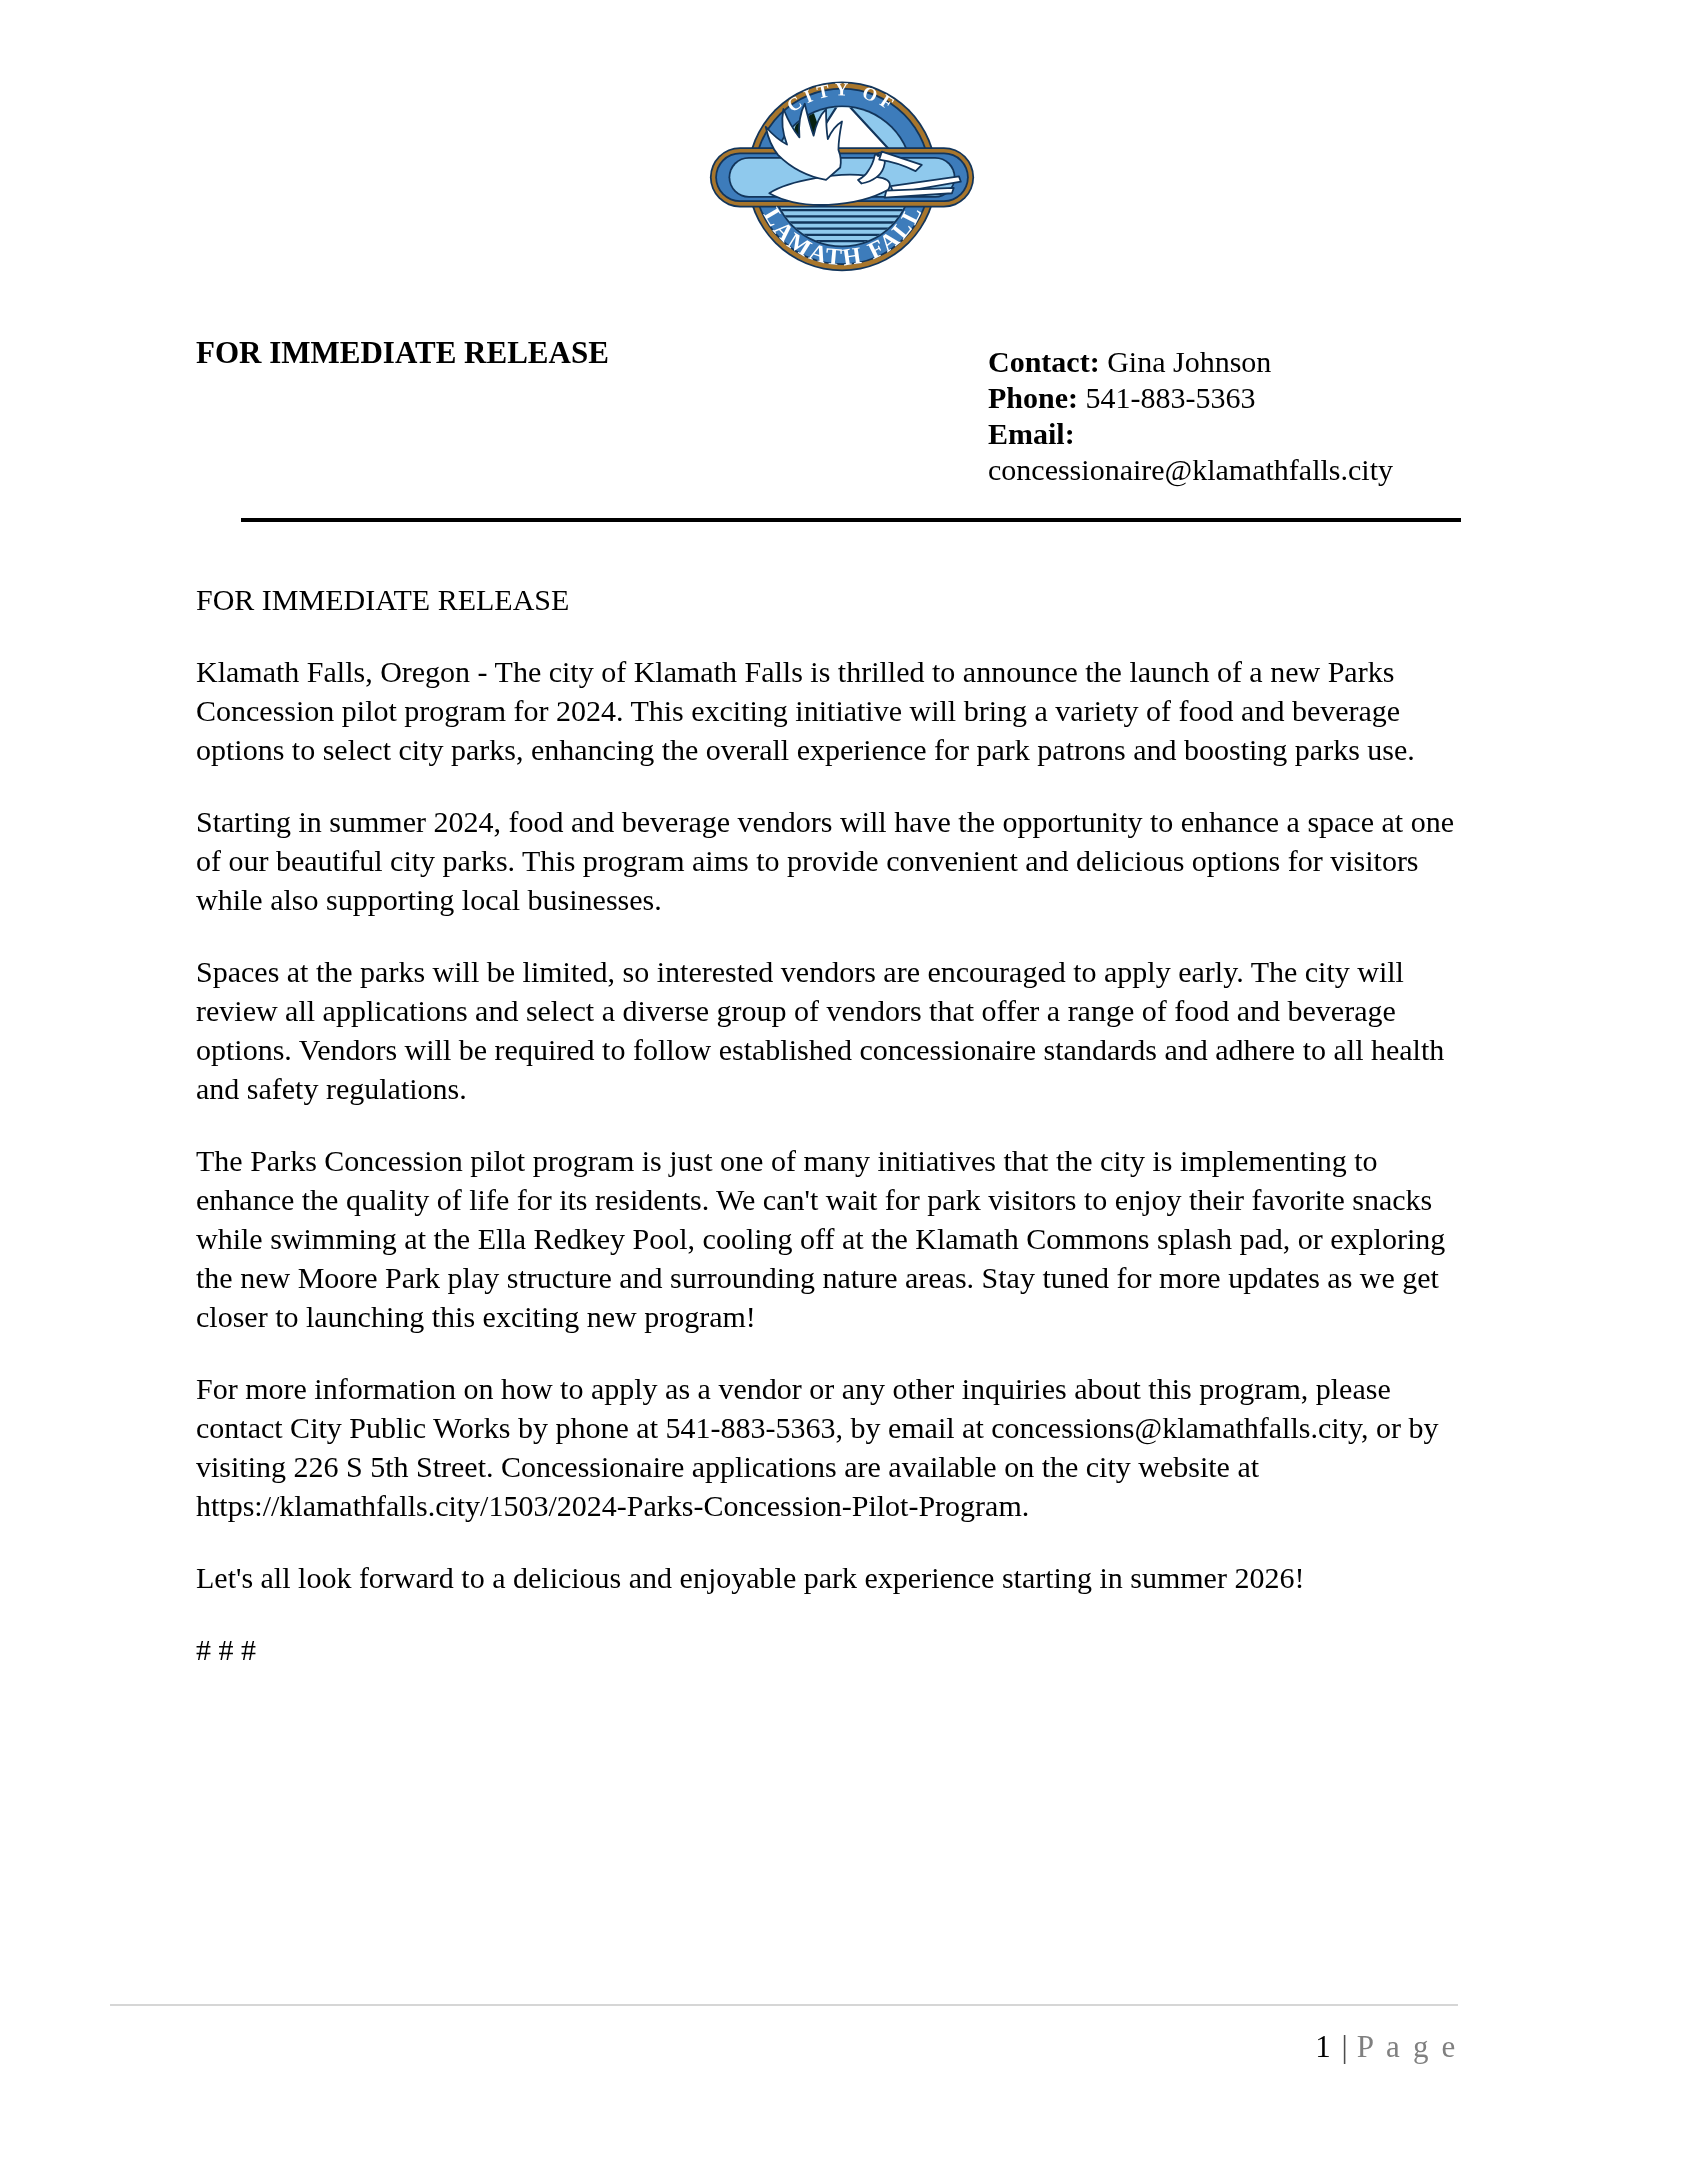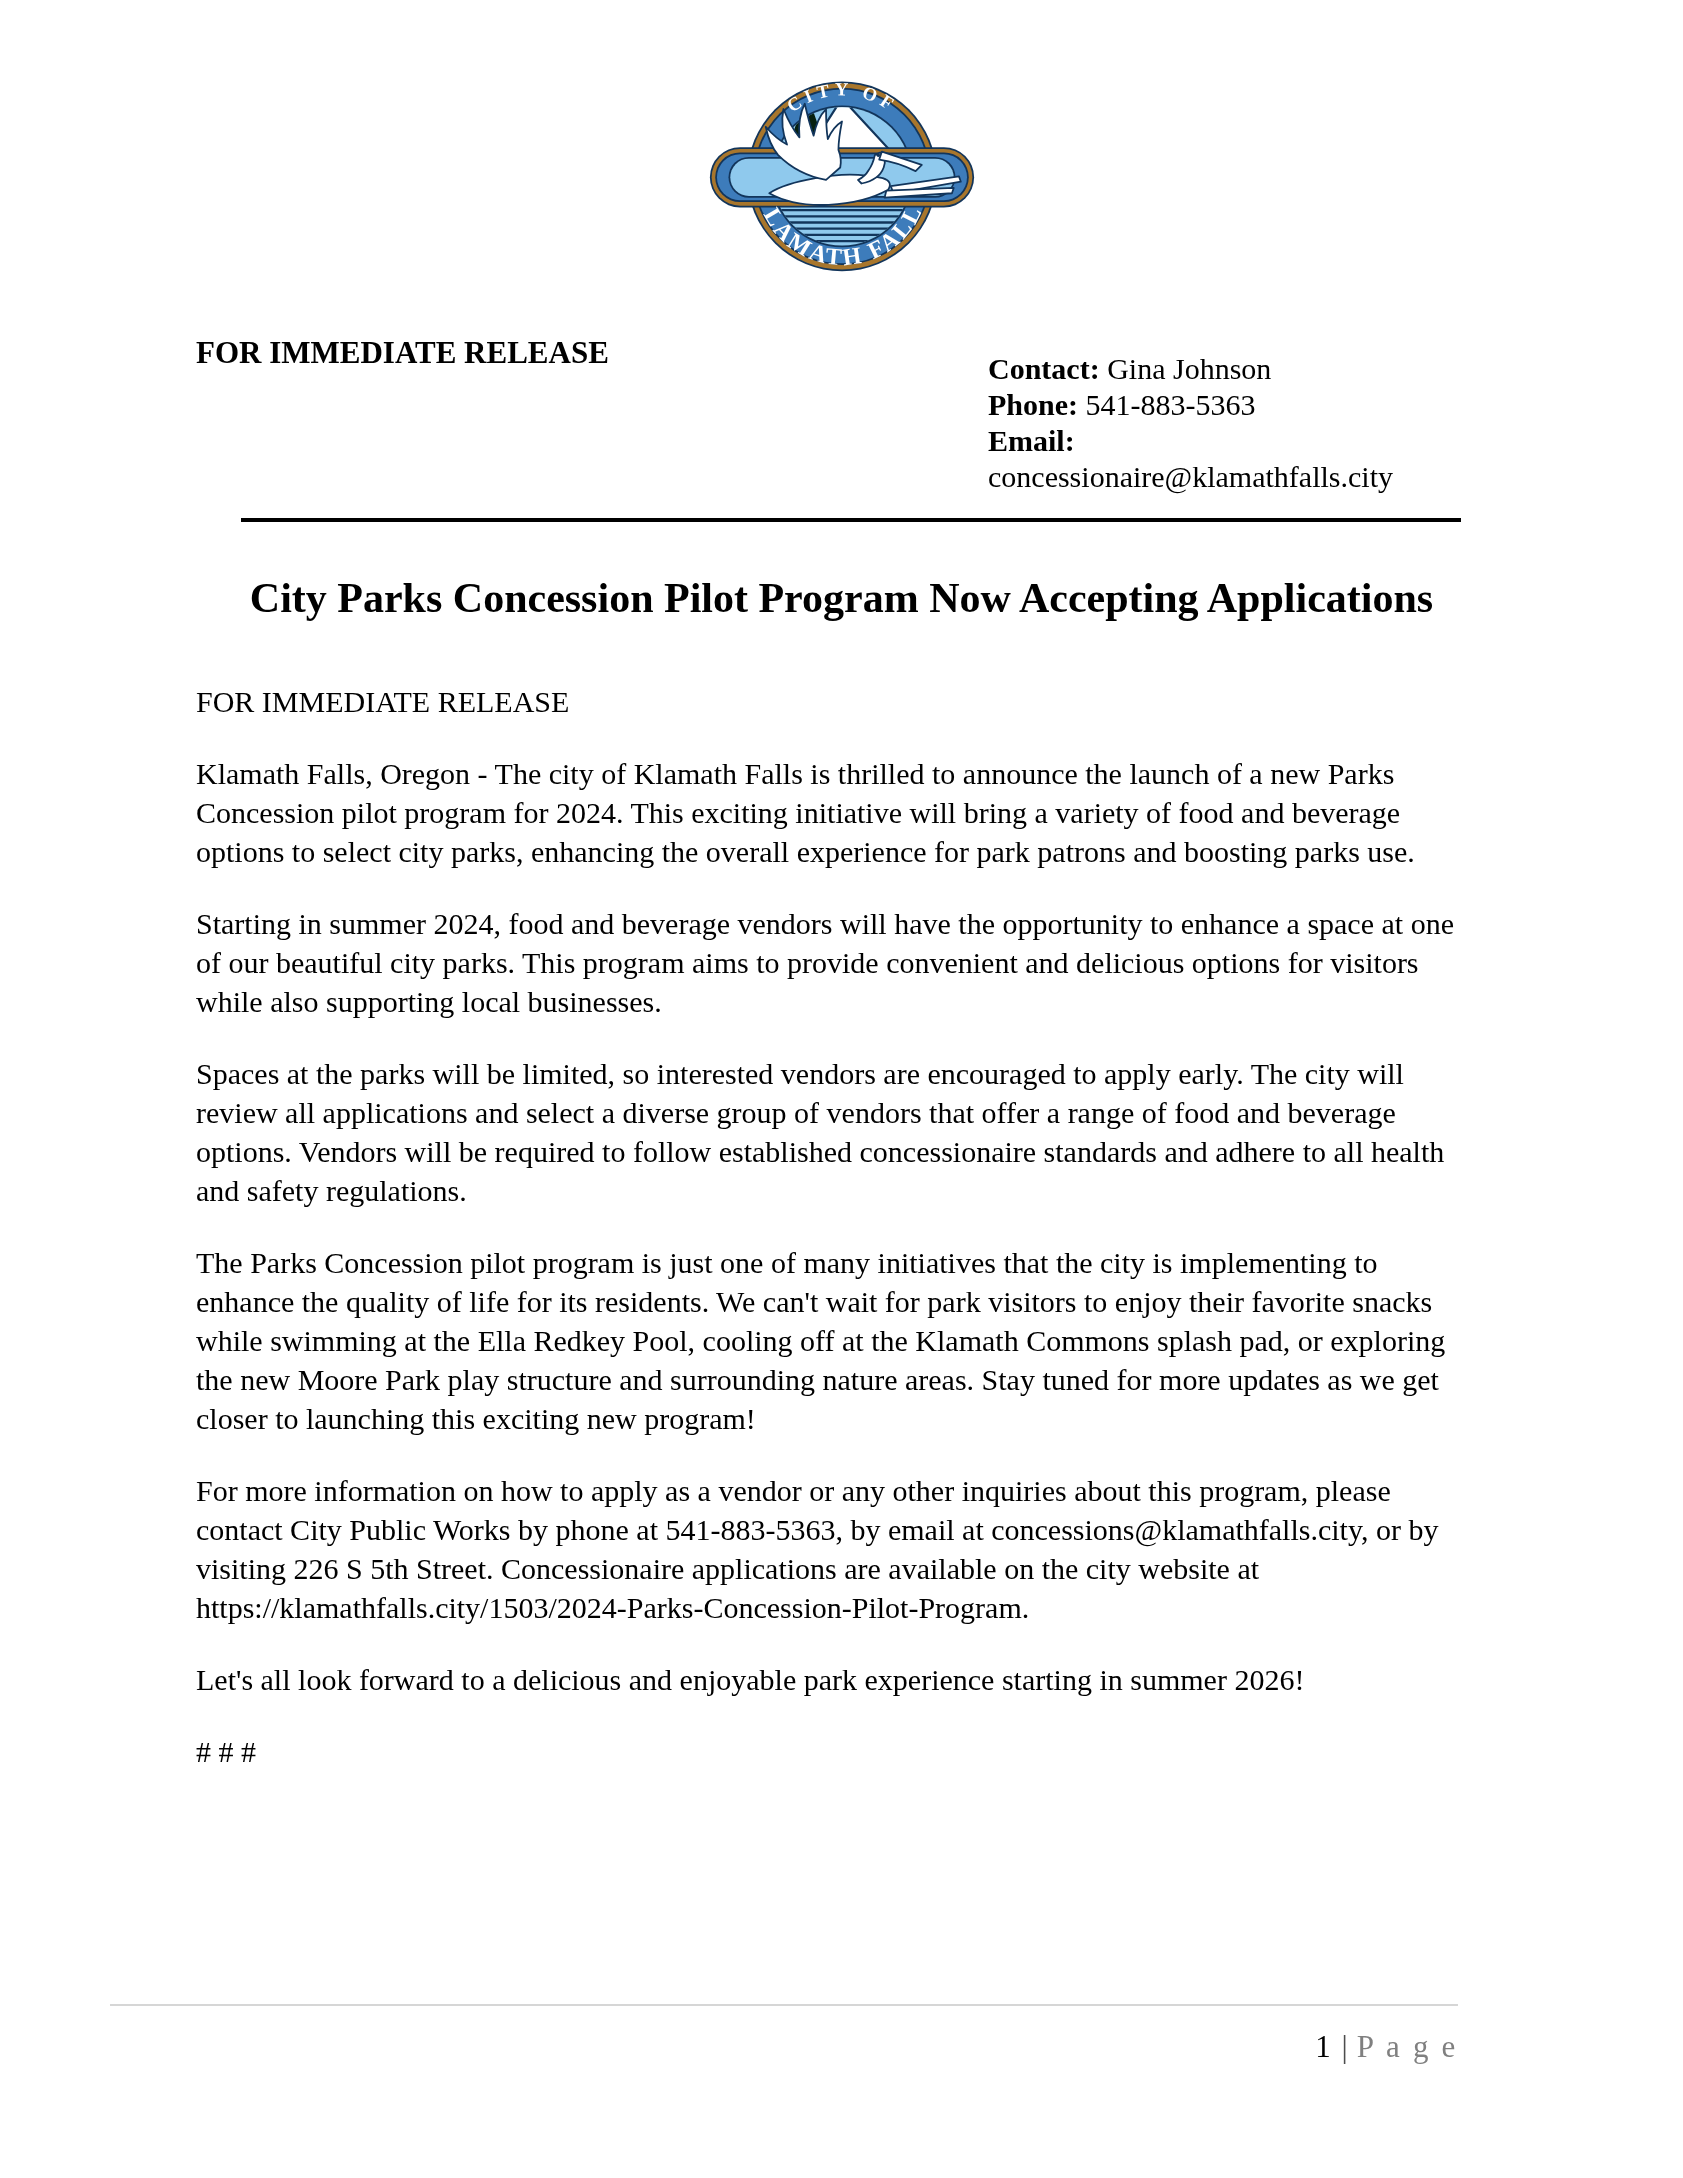--- a/index.html
+++ b/index.html
@@ -10,21 +10,21 @@
     background:#ffffff;
     font-family:"Liberation Serif", serif;
     color:#000000;
     overflow:hidden;
   }
   .logo-wrap { padding-top:68px; text-align:center; }
   .logo-wrap svg { display:inline-block; }
 
   .header-row { position:relative; margin:32px 218px 0 196px; height:158px; }
   .release-label { font-weight:bold; font-size:31px; line-height:36px; }
-  .contact-block { position:absolute; left:792px; top:16px; width:504px; font-size:30px; line-height:36px; }
+  .contact-block { position:absolute; left:792px; top:9px; width:504px; font-size:30px; line-height:36px; }
   .contact-block b { font-weight:bold; }
 
   .rule { margin:25px 222px 0 241px; height:3.6px; background:#000000; }
 
   .doc-title {
     margin:50px 234px 0 234px;
     text-align:center;
     font-size:42px;
     font-weight:bold;
     line-height:52px;
@@ -130,21 +130,20 @@
     <div class="contact-block">
       <div><b>Contact:</b><span> Gina Johnson</span></div>
       <div><b>Phone:</b><span> 541-883-5363</span></div>
       <div><b>Email:</b></div>
       <div>concessionaire@klamathfalls.city</div>
     </div>
   </div>
 
   <div class="rule"></div>
 
-  <h1 class="doc-title">City Parks Concession Pilot Program Now Accepting Applications</h1>
 
   <div class="body-col">
     <p class="release-line">FOR IMMEDIATE RELEASE</p>
     <p>Klamath Falls, Oregon - The city of Klamath Falls is thrilled to announce the launch of a new Parks Concession pilot program for 2024. This exciting initiative will bring a variety of food and beverage options to select city parks, enhancing the overall experience for park patrons and boosting parks use.</p>
     <p>Starting in summer 2024, food and beverage vendors will have the opportunity to enhance a space at one of our beautiful city parks. This program aims to provide convenient and delicious options for visitors while also supporting local businesses.</p>
     <p>Spaces at the parks will be limited, so interested vendors are encouraged to apply early. The city will review all applications and select a diverse group of vendors that offer a range of food and beverage options. Vendors will be required to follow established concessionaire standards and adhere to all health and safety regulations.</p>
     <p>The Parks Concession pilot program is just one of many initiatives that the city is implementing to enhance the quality of life for its residents. We can't wait for park visitors to enjoy their favorite snacks while swimming at the Ella Redkey Pool, cooling off at the Klamath Commons splash pad, or exploring the new Moore Park play structure and surrounding nature areas. Stay tuned for more updates as we get closer to launching this exciting new program!</p>
     <p>For more information on how to apply as a vendor or any other inquiries about this program, please contact City Public Works by phone at 541-883-5363, by email at concessions@klamathfalls.city, or by visiting 226 S 5th Street. Concessionaire applications are available on the city website at https://klamathfalls.city/1503/2024-Parks-Concession-Pilot-Program.</p>
     <p>Let's all look forward to a delicious and enjoyable park experience starting in summer 2026!</p>
     <p># # #</p>

